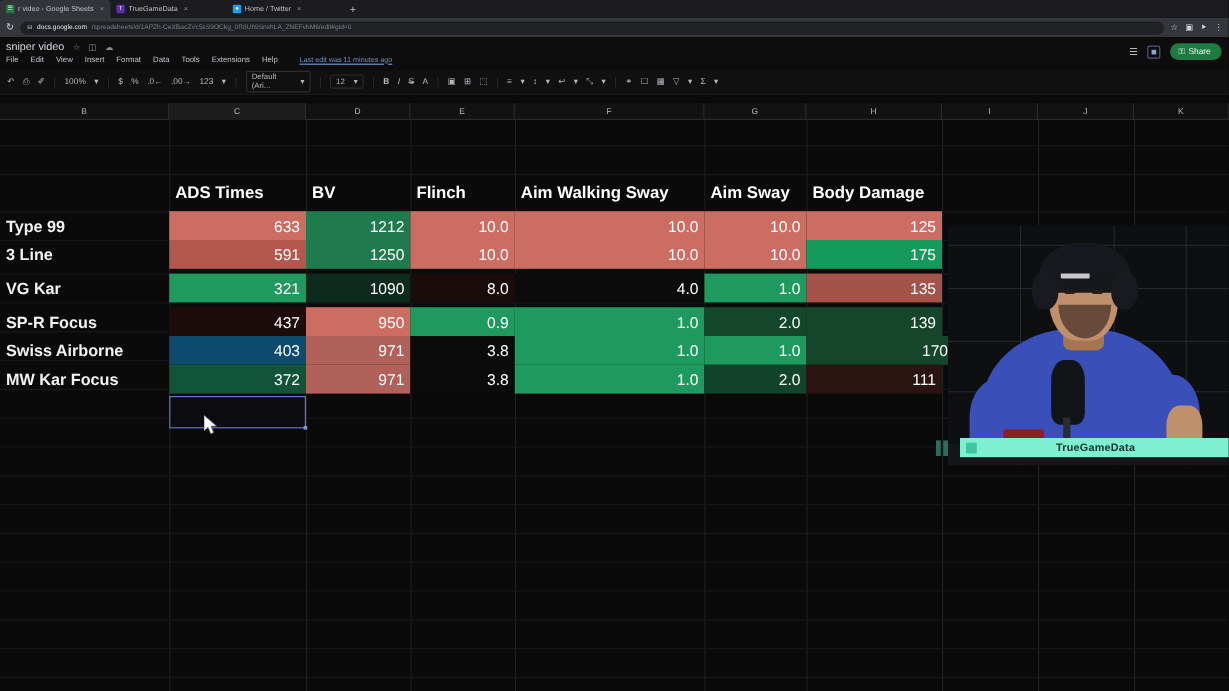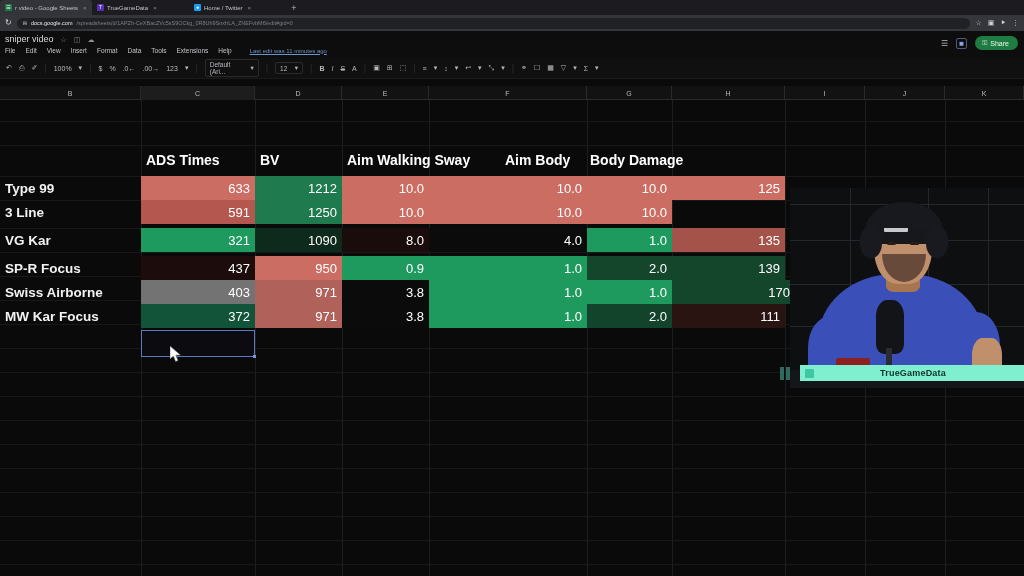--- a/index.html
+++ b/index.html
@@ -320,42 +320,44 @@
     <div class="hline" style="top:368px"></div>
     <div class="hline" style="top:392px"></div>
     <div class="hline" style="top:416px"></div>
     <div class="hline" style="top:440px"></div>
     <div class="hline" style="top:464px"></div>
 
     <div class="trow" style="top:46px; height:28px">
       <div class="tcell hdr" style="width:141px"></div>
       <div class="tcell hdr" style="width:114px">ADS Times</div>
       <div class="tcell hdr" style="width:87px">BV</div>
+      <div class="tcell hdr" style="width:87px">Flinch</div>
       <div class="tcell hdr" style="width:158px">Aim Walking Sway</div>
-      <div class="tcell hdr" style="width:85px">Aim Body</div>
+      <div class="tcell hdr" style="width:85px">Aim Sway</div>
       <div class="tcell hdr" style="width:113px">Body Damage</div>
     </div>
 
     <div class="trow" style="top:76px">
       <div class="tcell name" style="width:141px">Type 99</div>
       <div class="tcell num" style="width: 114px; background: rgb(204, 109, 99);">633</div>
       <div class="tcell num" style="width: 87px; background: rgb(31, 122, 77);">1212</div>
       <div class="tcell num" style="width: 87px; background: rgb(204, 109, 99);">10.0</div>
       <div class="tcell num" style="width: 158px; background: rgb(204, 109, 99);">10.0</div>
       <div class="tcell num" style="width: 85px; background: rgb(204, 109, 99);">10.0</div>
       <div class="tcell num" style="width: 113px; background: rgb(204, 109, 99);">125</div>
     </div>
 
     <div class="trow" style="top:100px">
       <div class="tcell name" style="width:141px">3 Line</div>
       <div class="tcell num" style="width: 114px; background: rgb(180, 88, 79);">591</div>
       <div class="tcell num" style="width: 87px; background: rgb(31, 122, 77);">1250</div>
       <div class="tcell num" style="width: 87px; background: rgb(204, 109, 99);">10.0</div>
       <div class="tcell num" style="width: 158px; background: rgb(204, 109, 99);">10.0</div>
       <div class="tcell num" style="width: 85px; background: rgb(204, 109, 99);">10.0</div>
+      <div class="tcell num" style="width: 113px; background: rgb(22, 154, 91);">175</div>
     </div>
 
     <div class="trow" style="top:128px">
       <div class="tcell name" style="width:141px">VG Kar</div>
       <div class="tcell num" style="width: 114px; background: rgb(31, 154, 95);">321</div>
       <div class="tcell num" style="width: 87px; background: rgb(14, 42, 28);">1090</div>
       <div class="tcell num" style="width: 87px; background: rgb(26, 12, 10);">8.0</div>
       <div class="tcell num" style="width: 158px; background: rgb(11, 11, 11);">4.0</div>
       <div class="tcell num" style="width: 85px; background: rgb(31, 154, 95);">1.0</div>
       <div class="tcell num" style="width: 113px; background: rgb(164, 83, 74);">135</div>
@@ -366,21 +368,21 @@
       <div class="tcell num" style="width: 114px; background: rgb(28, 13, 12);">437</div>
       <div class="tcell num" style="width: 87px; background: rgb(204, 109, 99);">950</div>
       <div class="tcell num" style="width: 87px; background: rgb(31, 154, 95);">0.9</div>
       <div class="tcell num" style="width: 158px; background: rgb(31, 154, 95);">1.0</div>
       <div class="tcell num" style="width: 85px; background: rgb(20, 70, 44);">2.0</div>
       <div class="tcell num" style="width: 113px; background: rgb(20, 70, 44);">139</div>
     </div>
 
     <div class="trow" style="top:180px">
       <div class="tcell name" style="width:141px">Swiss Airborne</div>
-      <div class="tcell num" style="width: 114px; background: #737373;">403</div>
+      <div class="tcell num" style="width: 114px; background: #0c4a6e;">403</div>
       <div class="tcell num" style="width: 87px; background: rgb(176, 97, 90);">971</div>
       <div class="tcell num" style="width: 87px; background: rgb(11, 11, 11);">3.8</div>
       <div class="tcell num" style="width: 158px; background: rgb(31, 154, 95);">1.0</div>
       <div class="tcell num" style="width: 85px; background: rgb(31, 154, 95);">1.0</div>
       <div class="tcell num" style="width: 123px; background: rgb(20, 70, 44);">170</div>
     </div>
 
     <div class="trow" style="top:204px">
       <div class="tcell name" style="width:141px">MW Kar Focus</div>
       <div class="tcell num" style="width: 114px; background: rgb(17, 84, 58);">372</div>

